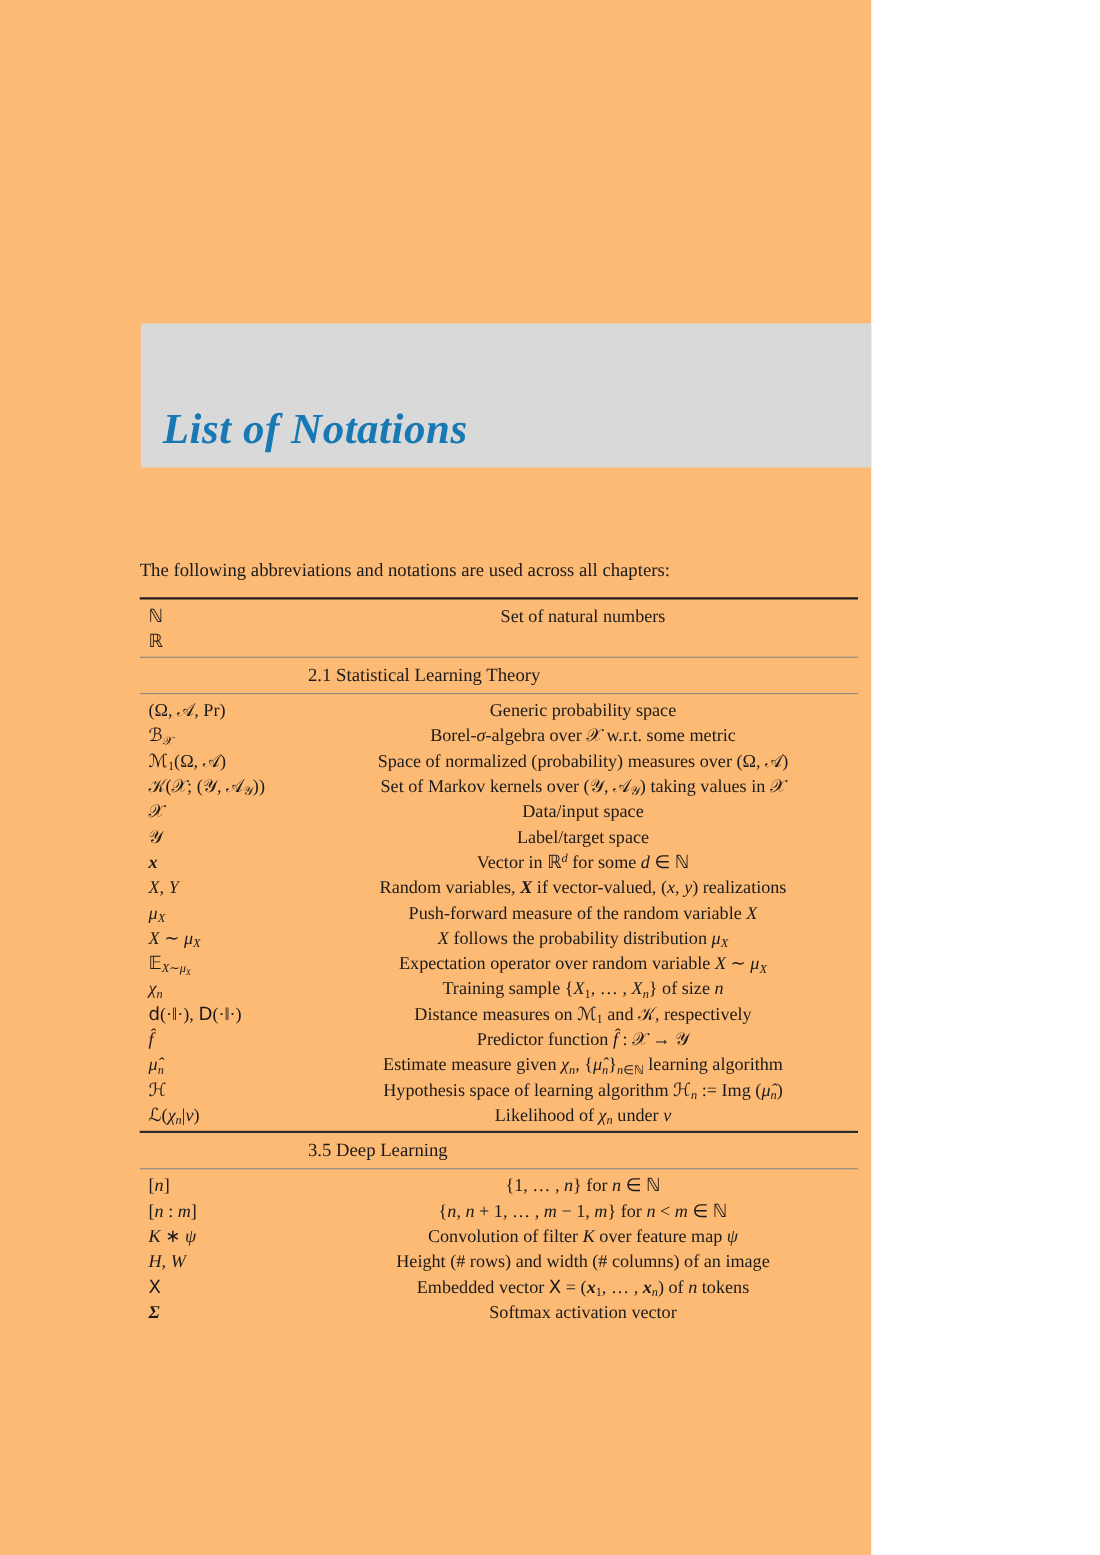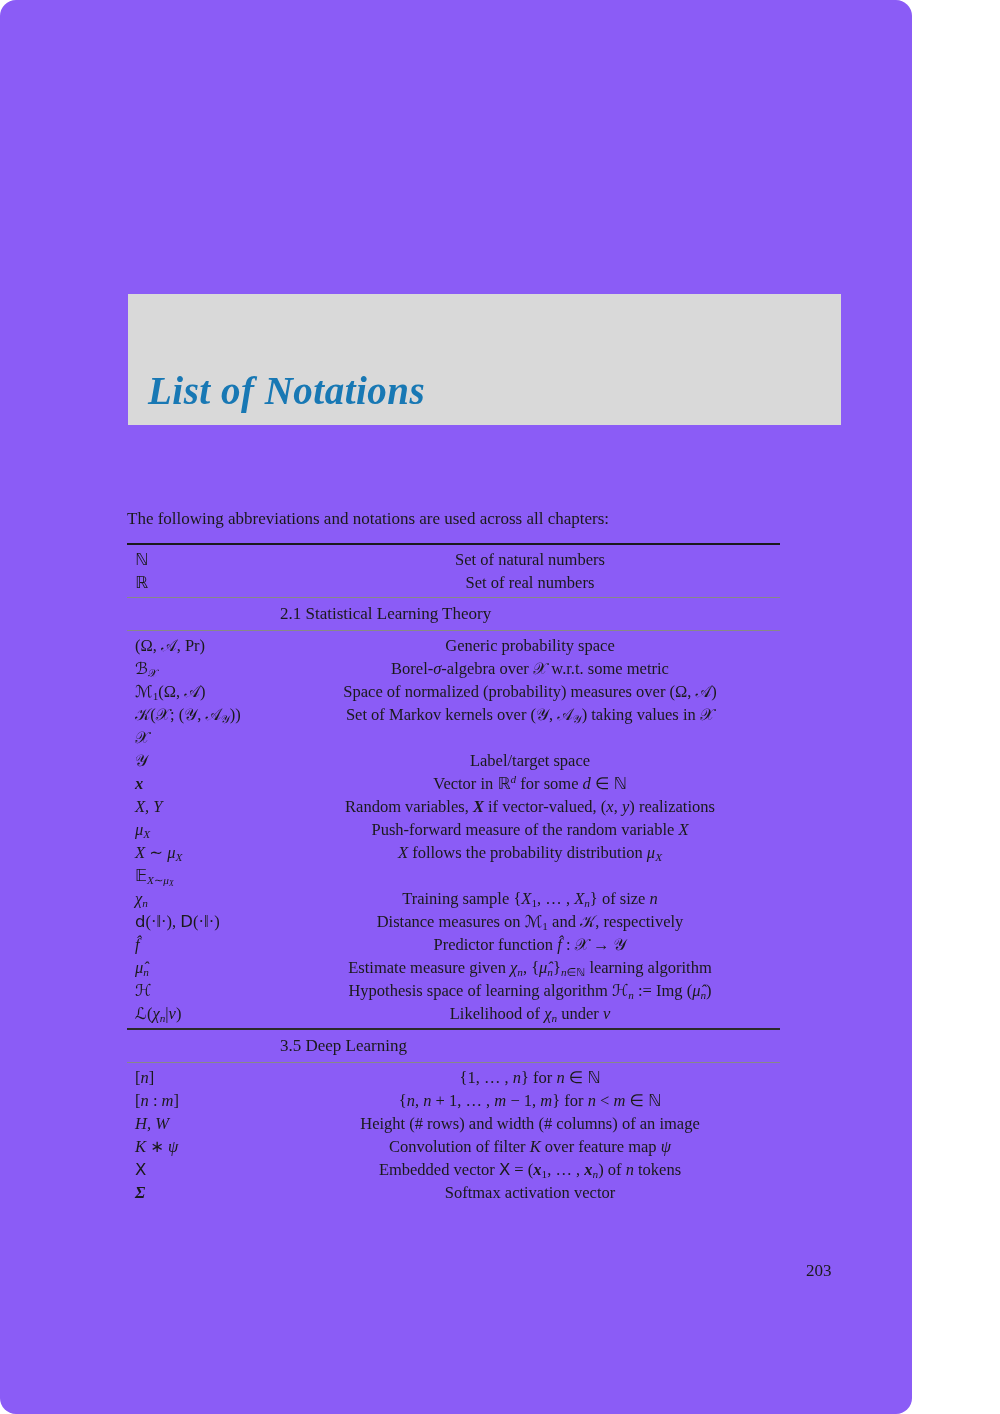--- a/index.html
+++ b/index.html
@@ -1,24 +1,23 @@
 <!DOCTYPE html>
 <html><head>
 <meta charset="utf-8">
 <style>
   html,body{margin:0;padding:0;background:#ffffff;}
   .page{
     position:relative;
-    width:912px;
+    width:792px;
     height:1414px;
-    background:#8b5cf6;
+    background:#fdba74;
     font-family:"Liberation Serif", serif;
     color:#1a1a1a;
     overflow:hidden;
-    border-radius:16px;
   }
   .header-box{
     position:absolute;
     left:128px; top:294px;
     width:713px; height:131px;
   }
   .chapter-title{
     position:absolute;
     left:20px; top:74px;
     font-size:39px;
@@ -75,21 +74,20 @@
   <div class="intro">The following abbreviations and notations are used across all chapters:</div>
 
   <div class="ntable">
       <div class="group">
         <div class="row">
           <div class="sym"><span class="ms">ℕ</span></div>
           <div class="desc">Set of natural numbers</div>
         </div>
         <div class="row">
           <div class="sym"><span class="ms">ℝ</span></div>
-          <div class="desc">Set of real numbers</div>
         </div>
       </div>
       <div class="rule-thin"></div>
       <div class="group-header">2.1 Statistical Learning Theory</div>
       <div class="rule-thin"></div>
       <div class="group">
         <div class="row">
           <div class="sym">(Ω, <span class="ms">𝒜</span>, Pr)</div>
           <div class="desc">Generic probability space</div>
         </div>
@@ -100,20 +98,21 @@
         <div class="row">
           <div class="sym"><span class="ms">ℳ</span><sub>1</sub>(Ω, <span class="ms">𝒜</span>)</div>
           <div class="desc">Space of normalized (probability) measures over (Ω, <span class="ms">𝒜</span>)</div>
         </div>
         <div class="row">
           <div class="sym"><span class="ms">𝒦</span>(<span class="ms">𝒳</span>; (<span class="ms">𝒴</span>, <span class="ms">𝒜</span><sub><span class="ms">𝒴</span></sub>))</div>
           <div class="desc">Set of Markov kernels over (<span class="ms">𝒴</span>, <span class="ms">𝒜</span><sub><span class="ms">𝒴</span></sub>) taking values in <span class="ms">𝒳</span></div>
         </div>
         <div class="row">
           <div class="sym"><span class="ms">𝒳</span></div>
+          <div class="desc">Data/input space</div>
         </div>
         <div class="row">
           <div class="sym"><span class="ms">𝒴</span></div>
           <div class="desc">Label/target space</div>
         </div>
         <div class="row">
           <div class="sym"><b><i>x</i></b></div>
           <div class="desc">Vector in <span class="ms">ℝ</span><sup><i>d</i></sup> for some <i>d</i> ∈ <span class="ms">ℕ</span></div>
         </div>
         <div class="row">
@@ -123,20 +122,21 @@
         <div class="row">
           <div class="sym"><i>μ</i><sub><i>X</i></sub></div>
           <div class="desc">Push-forward measure of the random variable <i>X</i></div>
         </div>
         <div class="row">
           <div class="sym"><i>X</i> ∼ <i>μ</i><sub><i>X</i></sub></div>
           <div class="desc"><i>X</i> follows the probability distribution <i>μ</i><sub><i>X</i></sub></div>
         </div>
         <div class="row">
           <div class="sym"><span class="ms">𝔼</span><sub><i>X</i>∼<i>μ</i><sub><i>X</i></sub></sub></div>
+          <div class="desc">Expectation operator over random variable <i>X</i> ∼ <i>μ</i><sub><i>X</i></sub></div>
         </div>
         <div class="row">
           <div class="sym"><i>χ</i><sub><i>n</i></sub></div>
           <div class="desc">Training sample {<i>X</i><sub>1</sub>, … , <i>X</i><sub><i>n</i></sub>} of size <i>n</i></div>
         </div>
         <div class="row">
           <div class="sym"><span class="sf">d</span>(·‖·), <span class="sf">D</span>(·‖·)</div>
           <div class="desc">Distance measures on <span class="ms">ℳ</span><sub>1</sub> and <span class="ms">𝒦</span>, respectively</div>
         </div>
         <div class="row">
@@ -162,26 +162,26 @@
       <div class="group">
         <div class="row">
           <div class="sym">[<i>n</i>]</div>
           <div class="desc">{1, … , <i>n</i>} for <i>n</i> ∈ <span class="ms">ℕ</span></div>
         </div>
         <div class="row">
           <div class="sym">[<i>n</i> : <i>m</i>]</div>
           <div class="desc">{<i>n</i>, <i>n</i> + 1, … , <i>m</i> − 1, <i>m</i>} for <i>n</i> &lt; <i>m</i> ∈ <span class="ms">ℕ</span></div>
         </div>
         <div class="row">
+          <div class="sym"><i>K</i> ∗ <i>ψ</i></div>
+          <div class="desc">Convolution of filter <i>K</i> over feature map <i>ψ</i></div>
+        </div>
+        <div class="row">
           <div class="sym"><i>H, W</i></div>
           <div class="desc">Height (# rows) and width (# columns) of an image</div>
-        </div>
-        <div class="row">
-          <div class="sym"><i>K</i> ∗ <i>ψ</i></div>
-          <div class="desc">Convolution of filter <i>K</i> over feature map <i>ψ</i></div>
         </div>
         <div class="row">
           <div class="sym"><span class="sf">X</span></div>
           <div class="desc">Embedded vector <span class="sf">X</span> = (<b><i>x</i></b><sub>1</sub>, … , <b><i>x</i></b><sub><i>n</i></sub>) of <i>n</i> tokens</div>
         </div>
         <div class="row">
           <div class="sym"><b><i>Σ</i></b></div>
           <div class="desc">Softmax activation vector</div>
         </div>
       </div>

